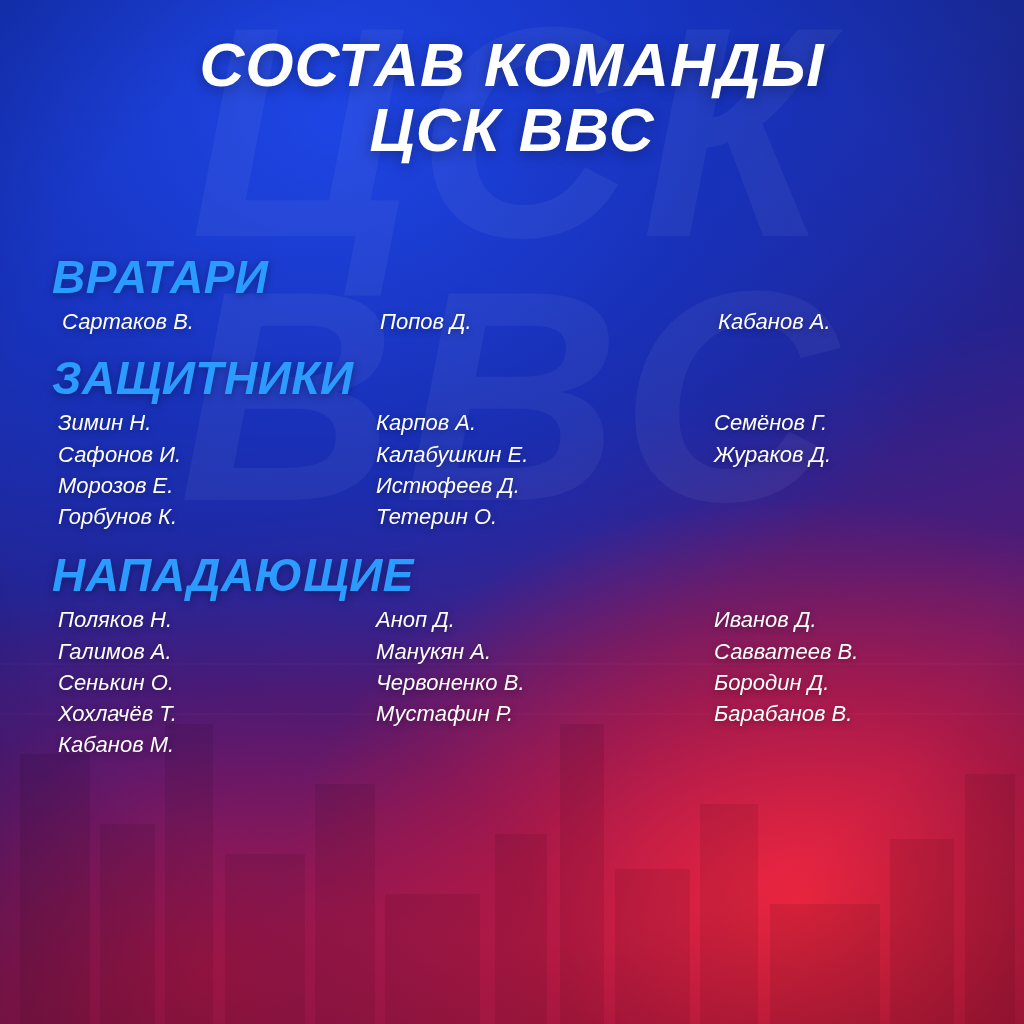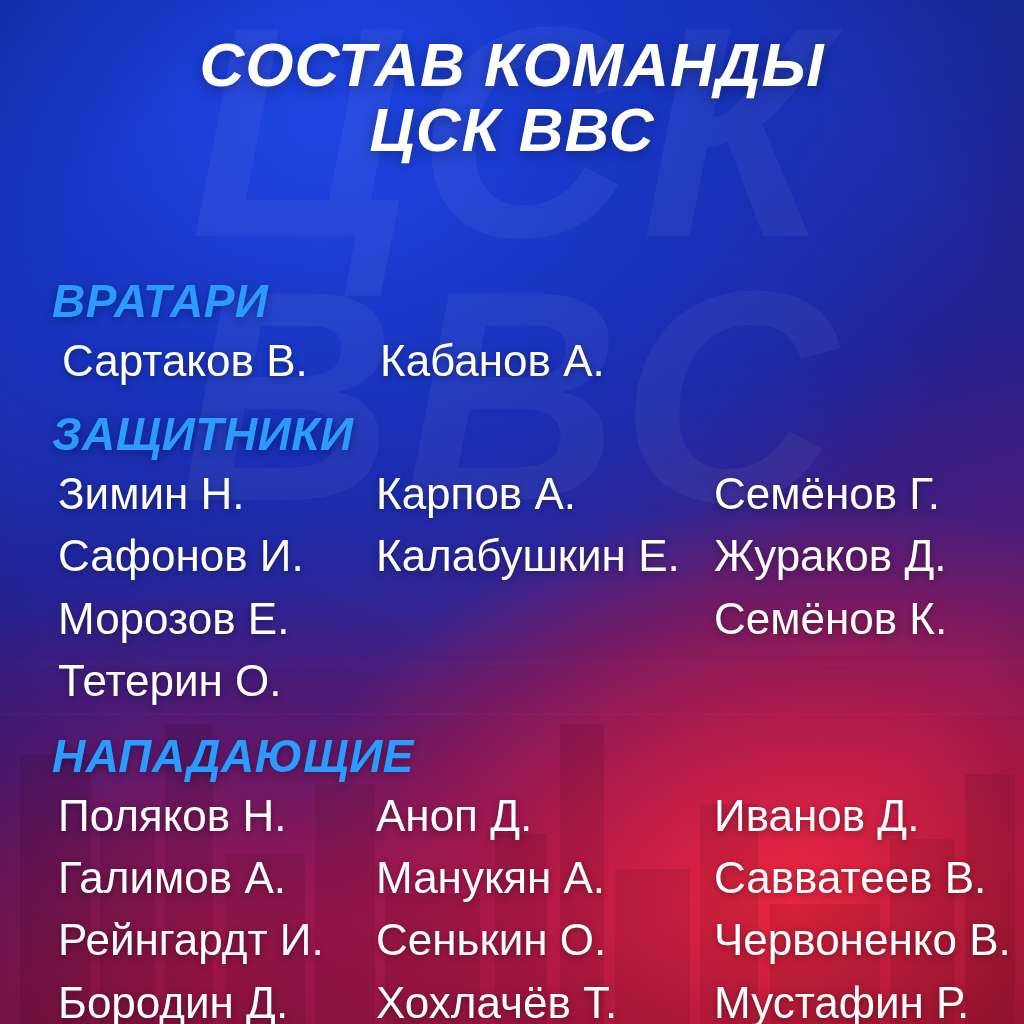--- a/index.html
+++ b/index.html
@@ -80,33 +80,34 @@
     font-style: italic;
     font-size: 46px;
     color: #2b9bff;
     letter-spacing: 0.5px;
     margin: 0 0 2px 18px;
     text-shadow: 0 2px 8px rgba(0,0,0,0.35);
   }
   .grid {
     display: grid;
     grid-template-columns: 318px 338px auto;
-    font-size: 44px;
+    font-style: italic;
+    font-size: 22px;
     line-height: 1.42;
     padding-left: 24px;
   }
   .grid .cell {
     white-space: nowrap;
     text-shadow: 0 2px 7px rgba(0,0,0,0.35);
   }
   .goalies {
     grid-template-columns: 318px 338px auto;
     padding-left: 28px;
   }
-  .sec-goalies { margin-top: 112px; }
+  .sec-goalies { margin-top: 88px; }
   .sec-def { margin-top: 14px; }
   .sec-fwd { margin-top: 16px; }
 </style>
 </head>
 <body>
 
 <div class="poster">
 
   <div class="ghost">
     <span>ЦСК</span>
@@ -141,51 +142,52 @@
 
     <div class="title">
       <span>СОСТАВ КОМАНДЫ</span>
       <span class="line2">ЦСК ВВС</span>
     </div>
 
     <div class="section sec-goalies">
       <div class="section-title">ВРАТАРИ</div>
       <div class="grid goalies">
         <div class="cell">Сартаков В.</div>
+        <div class="cell">Попов Д.</div>
         <div class="cell">Кабанов А.</div>
       </div>
     </div>
 
     <div class="section sec-def">
       <div class="section-title">ЗАЩИТНИКИ</div>
       <div class="grid">
         <div class="cell">Зимин Н.</div>
         <div class="cell">Карпов А.</div>
         <div class="cell">Семёнов Г.</div>
         <div class="cell">Сафонов И.</div>
         <div class="cell">Калабушкин Е.</div>
         <div class="cell">Жураков Д.</div>
         <div class="cell">Морозов Е.</div>
+        <div class="cell">Истюфеев Д.</div>
         <div class="cell"></div>
-        <div class="cell">Семёнов К.</div>
+        <div class="cell">Горбунов К.</div>
         <div class="cell">Тетерин О.</div>
         <div class="cell"></div>
       </div>
     </div>
 
     <div class="section sec-fwd">
       <div class="section-title">НАПАДАЮЩИЕ</div>
       <div class="grid">
         <div class="cell">Поляков  Н.</div>
         <div class="cell">Аноп Д.</div>
         <div class="cell">Иванов Д.</div>
         <div class="cell">Галимов А.</div>
         <div class="cell">Манукян А.</div>
         <div class="cell">Савватеев В.</div>
-        <div class="cell">Рейнгардт И.</div>
         <div class="cell">Сенькин О.</div>
         <div class="cell">Червоненко В.</div>
         <div class="cell">Бородин Д.</div>
         <div class="cell">Хохлачёв Т.</div>
         <div class="cell">Мустафин Р.</div>
         <div class="cell">Барабанов В.</div>
         <div class="cell">Кабанов М.</div>
         <div class="cell"></div>
 
       </div>

